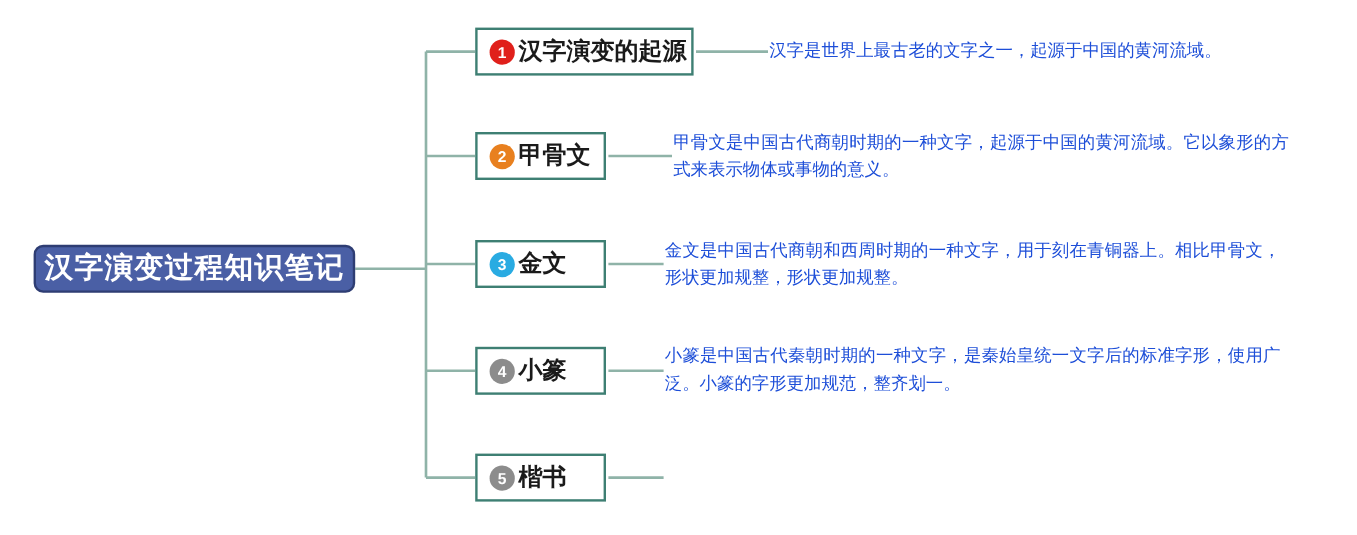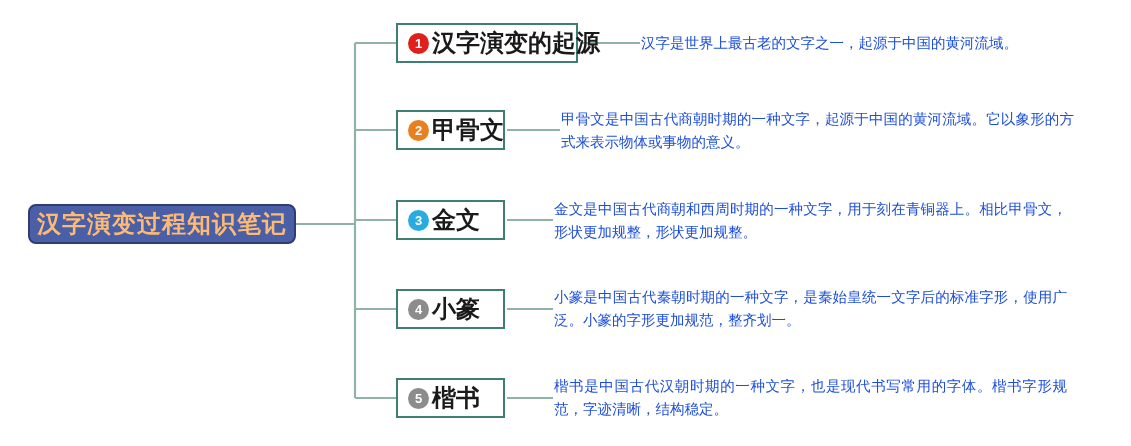--- a/index.html
+++ b/index.html
@@ -11,38 +11,38 @@
   #mindmap{position:absolute;left:0;top:0;width:1131px;height:446px;}
   .svg-layer{position:absolute;left:0;top:0;width:1131px;height:446px;pointer-events:none;}
 
   
   .root-node{
     position:absolute;left:28px;top:204px;width:268px;height:40px;
     background:#4a5fa5;border:2px solid #2e3d73;border-radius:8px;
     box-sizing:border-box;display:flex;align-items:center;justify-content:center;
   }
   .root-label{
-    color:#fdba74;font-size:24px;font-weight:bold;letter-spacing:1px;
+    color:#ffffff;font-size:24px;font-weight:bold;letter-spacing:1px;
     white-space:nowrap;line-height:1;
   }
 
   
   .branch-node{
     position:absolute;background:#ffffff;border:2px solid #3e7f73;
     box-sizing:border-box;display:flex;align-items:center;
     padding-left:10px;height:40px;
   }
   .badge{
     width:21px;height:21px;border-radius:50%;flex:0 0 21px;
     display:flex;align-items:center;justify-content:center;
     color:#ffffff;font-size:13px;font-weight:bold;line-height:1;
     margin-right:3px;
   }
   .branch-label{
-    color:#1a1a1a;font-size:24px;font-weight:bold;white-space:nowrap;line-height:1;
+    color:#1a1a1a;font-size:20px;font-weight:bold;white-space:nowrap;line-height:1;
   }
 
   
   .desc{
     position:absolute;color:#1d4ed8;font-size:14.5px;line-height:1.62;
     text-align:justify;
   }
 </style>
 </head>
 <body>
@@ -95,15 +95,14 @@
   <div class="branch-node" style="left: 396px; top: 289px; width: 109px; border-color: rgb(62, 127, 115);">
     <span class="badge" style="background: rgb(140, 140, 140);">4</span>
     <span class="branch-label">小篆</span>
   </div>
   <div class="desc" style="left:554px;top:286px;width:513px;">小篆是中国古代秦朝时期的一种文字，是秦始皇统一文字后的标准字形，使用广泛。小篆的字形更加规范，整齐划一。</div>
 
   <div class="branch-node" style="left: 396px; top: 378px; width: 109px; border-color: rgb(62, 127, 115);">
     <span class="badge" style="background: rgb(140, 140, 140);">5</span>
     <span class="branch-label">楷书</span>
   </div>
-  <div class="desc" style="left:554px;top:375px;width:513px;">楷书是中国古代汉朝时期的一种文字，也是现代书写常用的字体。楷书字形规范，字迹清晰，结构稳定。</div>
 
 </div>
 
 </body></html>

